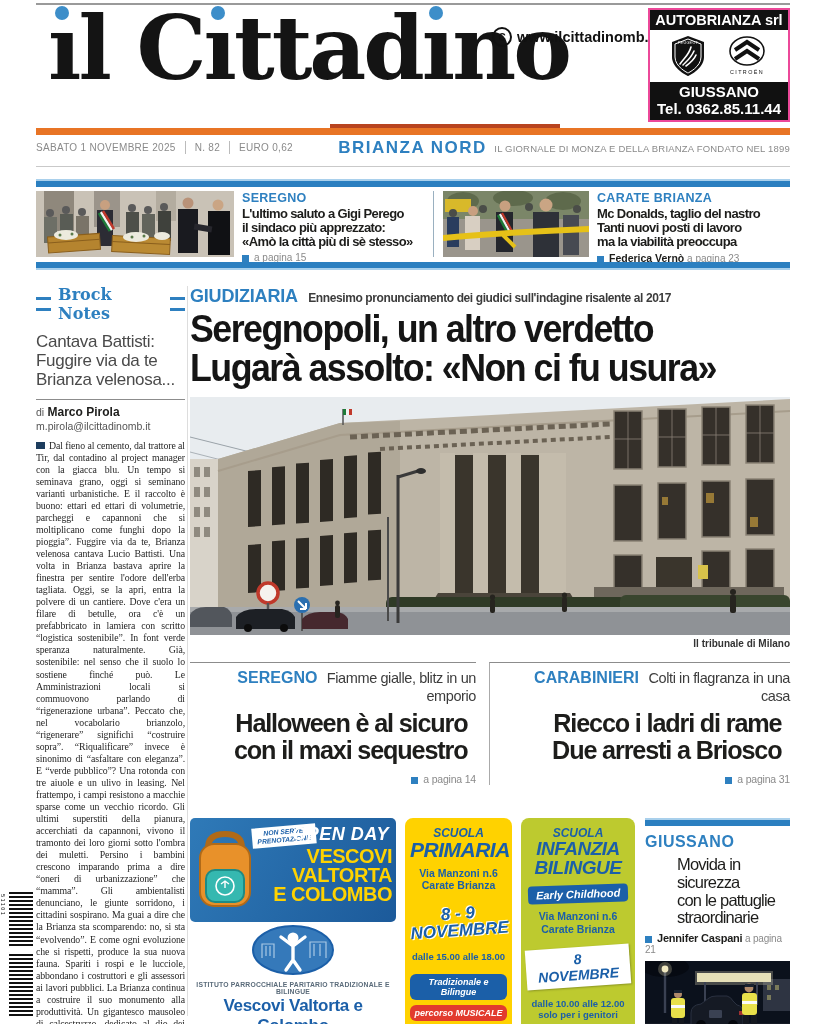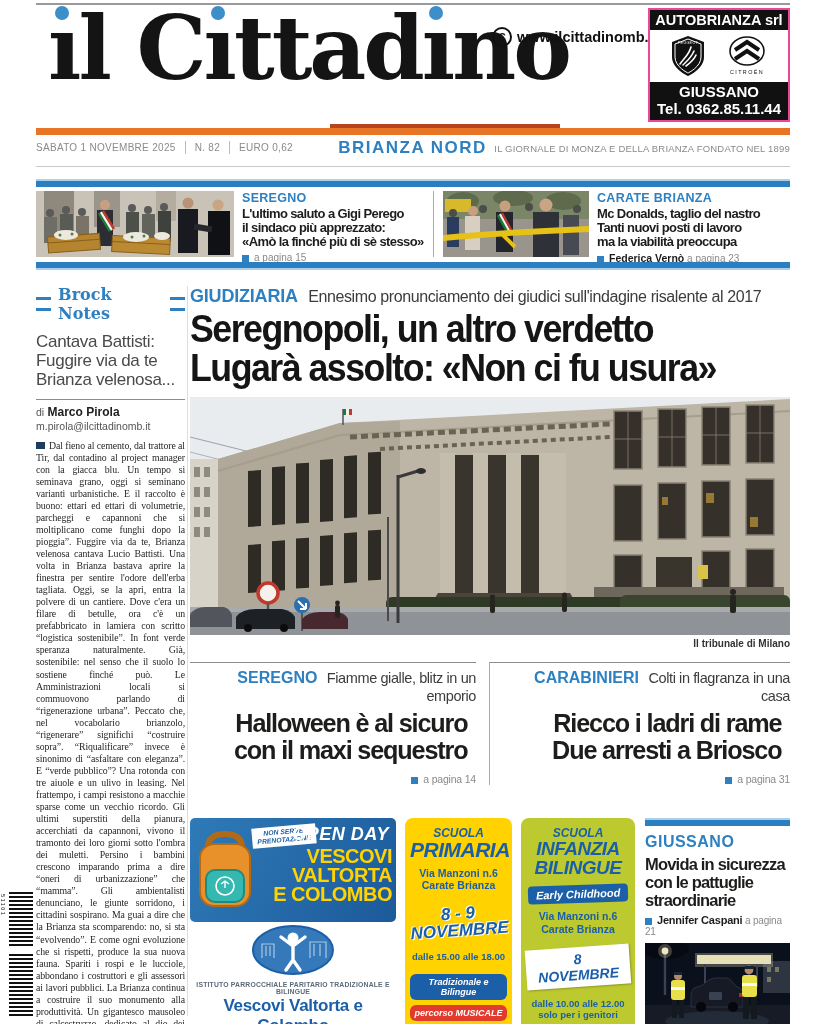--- a/index.html
+++ b/index.html
@@ -50,41 +50,41 @@
   .bn-rule{border-bottom:1px solid #8c8c8c;margin:9px 0 5px;}
   .bn-by{font-size:12px;}
   .bn-by .pre{font-size:10.5px;color:#555;font-weight:normal;}
   .bn-mail{font-size:10.5px;color:#555;margin-top:1px;}
   .bn-body{margin-top:8px;font-family:"Liberation Serif",serif;font-size:9.8px;line-height:12.05px;
            text-align:justify;color:#1f1f1f;letter-spacing:-0.1px;}
   .bn-mark{display:inline-block;width:9px;height:7px;background:#1d3d5e;margin-right:4px;}
 
   
   .lead-kicker{font-size:18px;font-weight:bold;color:#2e80c0;letter-spacing:-0.2px;}
-  .lead-ktext{font-size:16px;color:#3c3c3c;letter-spacing:-0.4px;font-weight:normal;margin-left:6px;}
+  .lead-ktext{font-size:12px;color:#3c3c3c;letter-spacing:-0.4px;font-weight:bold;margin-left:6px;}
   .lead-head{font-size:38px;font-weight:bold;line-height:1.02;letter-spacing:-1.6px;color:#151515;
              transform:scaleX(0.94);transform-origin:left top;margin-top:3px;}
   .standfirst{display:flex;justify-content:space-between;align-items:baseline;margin-top:8px;}
   .standfirst .txt{font-family:"Liberation Serif",serif;font-size:13px;color:#222;white-space:nowrap;}
   .caption{text-align:right;font-size:10px;font-weight:bold;color:#333;margin-top:3px;}
 
   
   .stories{display:flex;margin-top:13px;text-align:right;}
   .story{border-top:1px solid #8c8c8c;padding-top:6px;}
   .story.s1{width:286px;}
   .story.s2{flex:1;border-left:1px solid #aaa;margin-left:13px;padding-left:13px;}
   .st-kicker{font-size:16px;font-weight:bold;color:#2e80c0;}
   .st-ktext{font-size:14.5px;color:#3c3c3c;letter-spacing:-0.4px;font-weight:normal;margin-left:5px;}
   .st-head{font-size:26px;font-weight:bold;line-height:1.05;letter-spacing:-1.2px;margin-top:5px;
            transform:scaleX(0.97);transform-origin:left top;}
   .st-ref{margin-top:9px;}
 
   
   .gs-kicker{font-size:16px;font-weight:bold;color:#2e80c0;letter-spacing:0.5px;margin-top:7px;}
-  .gs-head{font-size:16.5px;font-weight:bold;line-height:1.08;letter-spacing:-0.8px;margin-top:5px;}
+  .gs-head{font-size:16.5px;font-weight:normal;line-height:1.08;letter-spacing:-0.8px;margin-top:5px;margin-left:32px;}
   .gs-ref{margin-top:5px;font-size:10px;}
 
   
   .ads{display:flex;gap:9px;}
   .pA{width:206px;display:flex;flex-direction:column;}
   .pA-top{position:relative;height:104px;border-radius:5px;overflow:hidden;
           background:linear-gradient(120deg,#2f7ab8,#1c5a9a);}
   .pA-badge{position:absolute;left:62px;top:8px;background:#fff;color:#1b5fa8;font-size:6.8px;
             font-weight:bold;font-style:italic;text-align:center;padding:2px 5px;transform:rotate(-5deg);line-height:1.2;}
   .pA-open{position:absolute;right:7px;top:6px;color:#fff;font-style:italic;font-weight:bold;
@@ -222,21 +222,21 @@
             <circle cx="24" cy="44" r="1.5"></circle>
             <circle cx="36" cy="43" r="1.5"></circle>
             <circle cx="96" cy="46" r="1.5"></circle>
             <circle cx="108" cy="45" r="1.5"></circle>
           </g>
       </svg>
       <div>
         <div class="tz-kicker">SEREGNO</div>
         <div class="tz-title ws">L'ultimo saluto a Gigi Perego
 il sindaco più apprezzato:
-«Amò la finché più di sè stesso»</div>
+«Amò la città più di sè stesso»</div>
         <div class="tz-ref">
           <span class="sq small"></span><span>a pagina 15</span>
         </div>
       </div>
     </div>
     <div style="display:flex;gap:8px;flex:1;border-left:1px solid #9ab0c0;padding-left:9px;">
       <svg width="146" height="66" viewBox="0 0 146 66">
         <rect width="146" height="66" fill="#9a958c"></rect>
         <rect width="146" height="28" fill="#7b8668"></rect>
         <g fill="#5e6a4c">

